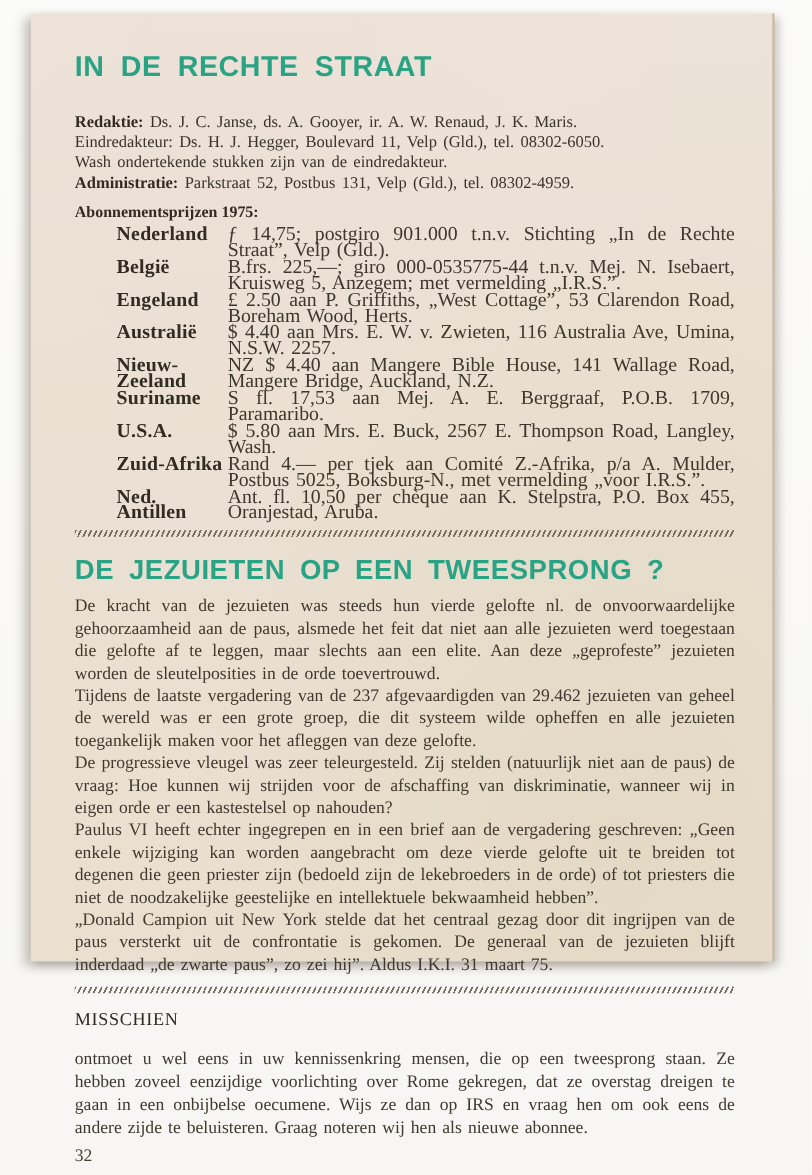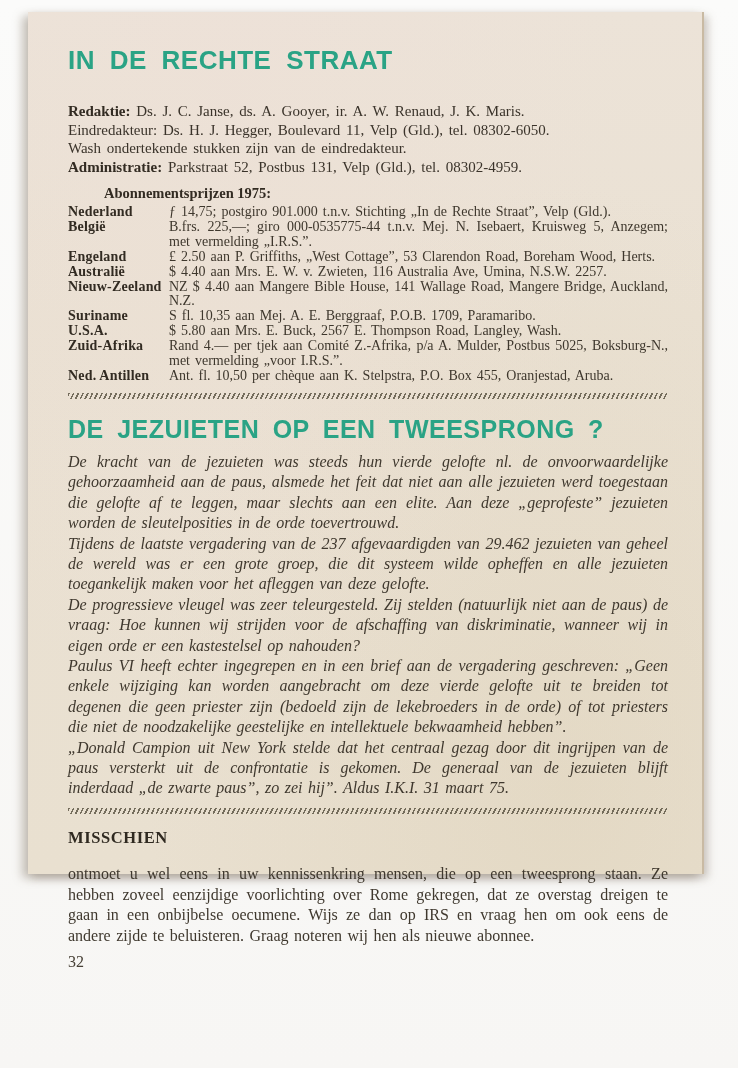--- a/index.html
+++ b/index.html
@@ -21,35 +21,35 @@
   .content{padding:34px 34px 0 40px;color:#3e372d;}
 
   .headline{
     font-family:"Liberation Sans","DejaVu Sans",sans-serif;
     font-weight:bold;color:#2aa385;
     font-size:26px;line-height:28px;word-spacing:7px;letter-spacing:.5px;
   }
   .masthead-block{margin-top:28px;font-size:15px;line-height:18.5px;word-spacing:2px;color:#3a332a;}
   .b{font-weight:bold;color:#322b22;}
 
-  .sub-heading{margin-top:9px;font-weight:bold;font-size:14.5px;line-height:16px;color:#322b22;margin-left:36px;}
+  .sub-heading{margin-top:9px;font-weight:bold;font-size:14.5px;line-height:16px;color:#322b22;}
   .sub-table{margin-top:4px;}
-  .sub-row{display:grid;grid-template-columns:101px 1fr;font-size:14px;line-height:14.9px;}
+  .sub-row{display:grid;grid-template-columns:101px 1fr;font-size:18px;line-height:14.9px;margin-left:38px;}
   .sub-row .country{font-weight:bold;color:#322b22;letter-spacing:.2px;}
   .sub-row .details{text-align:justify;word-spacing:1.5px;color:#3e372d;}
 
   .wavy{
     height:6px;margin:9px 0 0 0;
     background:repeating-linear-gradient(115deg,#57503f 0px,#57503f 1.6px,rgba(0,0,0,0) 1.6px,rgba(0,0,0,0) 4.3px);
     opacity:.8;
   }
   .article-title{margin-top:17px;font-size:25px;line-height:27px;word-spacing:6px;}
-  .article{margin-top:9px;font-size:16px;line-height:20.4px;color:#3f382e;font-style:italic;}
+  .article{margin-top:9px;font-size:16px;line-height:20.4px;color:#3f382e;}
   .article p{margin:0;text-align:justify;word-spacing:1.5px;}
-  .section-heading{margin-top:14px;font-weight:bold;font-size:16.5px;letter-spacing:.6px;color:#2f2920;}
+  .section-heading{margin-top:14px;font-weight:normal;font-size:16.5px;letter-spacing:.6px;color:#2f2920;}
   .closing{margin-top:16px;font-size:16px;line-height:20.8px;text-align:justify;word-spacing:1.5px;color:#3f382e;}
   .page-number{margin-top:6px;font-size:16px;color:#474036;}
 </style>
 </head>
 <body>
 
 <div class="scan-page">
   <div class="content">
 
     <div class="headline">IN DE RECHTE STRAAT</div>
@@ -79,21 +79,21 @@
       <div class="sub-row">
           <div class="country">Australië</div>
           <div class="details">$ 4.40 aan Mrs. E. W. v. Zwieten, 116 Australia Ave, Umina, N.S.W. 2257.</div>
         </div>
       <div class="sub-row">
           <div class="country">Nieuw-Zeeland</div>
           <div class="details">NZ $ 4.40 aan Mangere Bible House, 141 Wallage Road, Mangere Bridge, Auckland, N.Z.</div>
         </div>
       <div class="sub-row">
           <div class="country">Suriname</div>
-          <div class="details">S fl. 10,35 aan Mej. A. E. Berggraaf, P.O.B. 1709, Paramaribo.</div>
+          <div class="details">S fl. 17,53 aan Mej. A. E. Berggraaf, P.O.B. 1709, Paramaribo.</div>
         </div>
       <div class="sub-row">
           <div class="country">U.S.A.</div>
           <div class="details">$ 5.80 aan Mrs. E. Buck, 2567 E. Thompson Road, Langley, Wash.</div>
         </div>
       <div class="sub-row">
           <div class="country">Zuid-Afrika</div>
           <div class="details">Rand 4.— per tjek aan Comité Z.-Afrika, p/a A. Mulder, Postbus 5025, Boksburg-N., met vermelding „voor I.R.S.”.</div>
         </div>
       <div class="sub-row">

